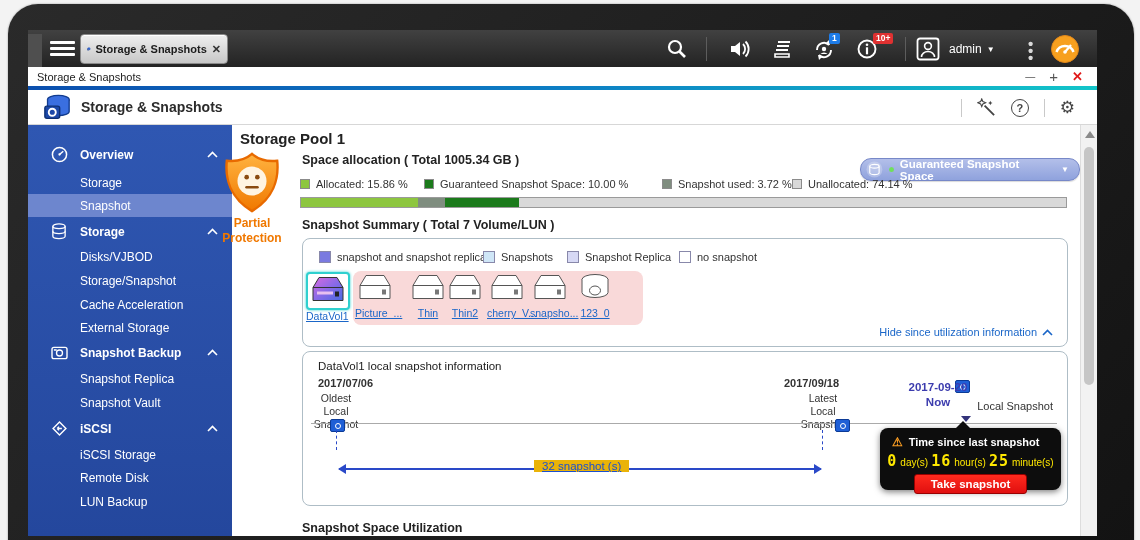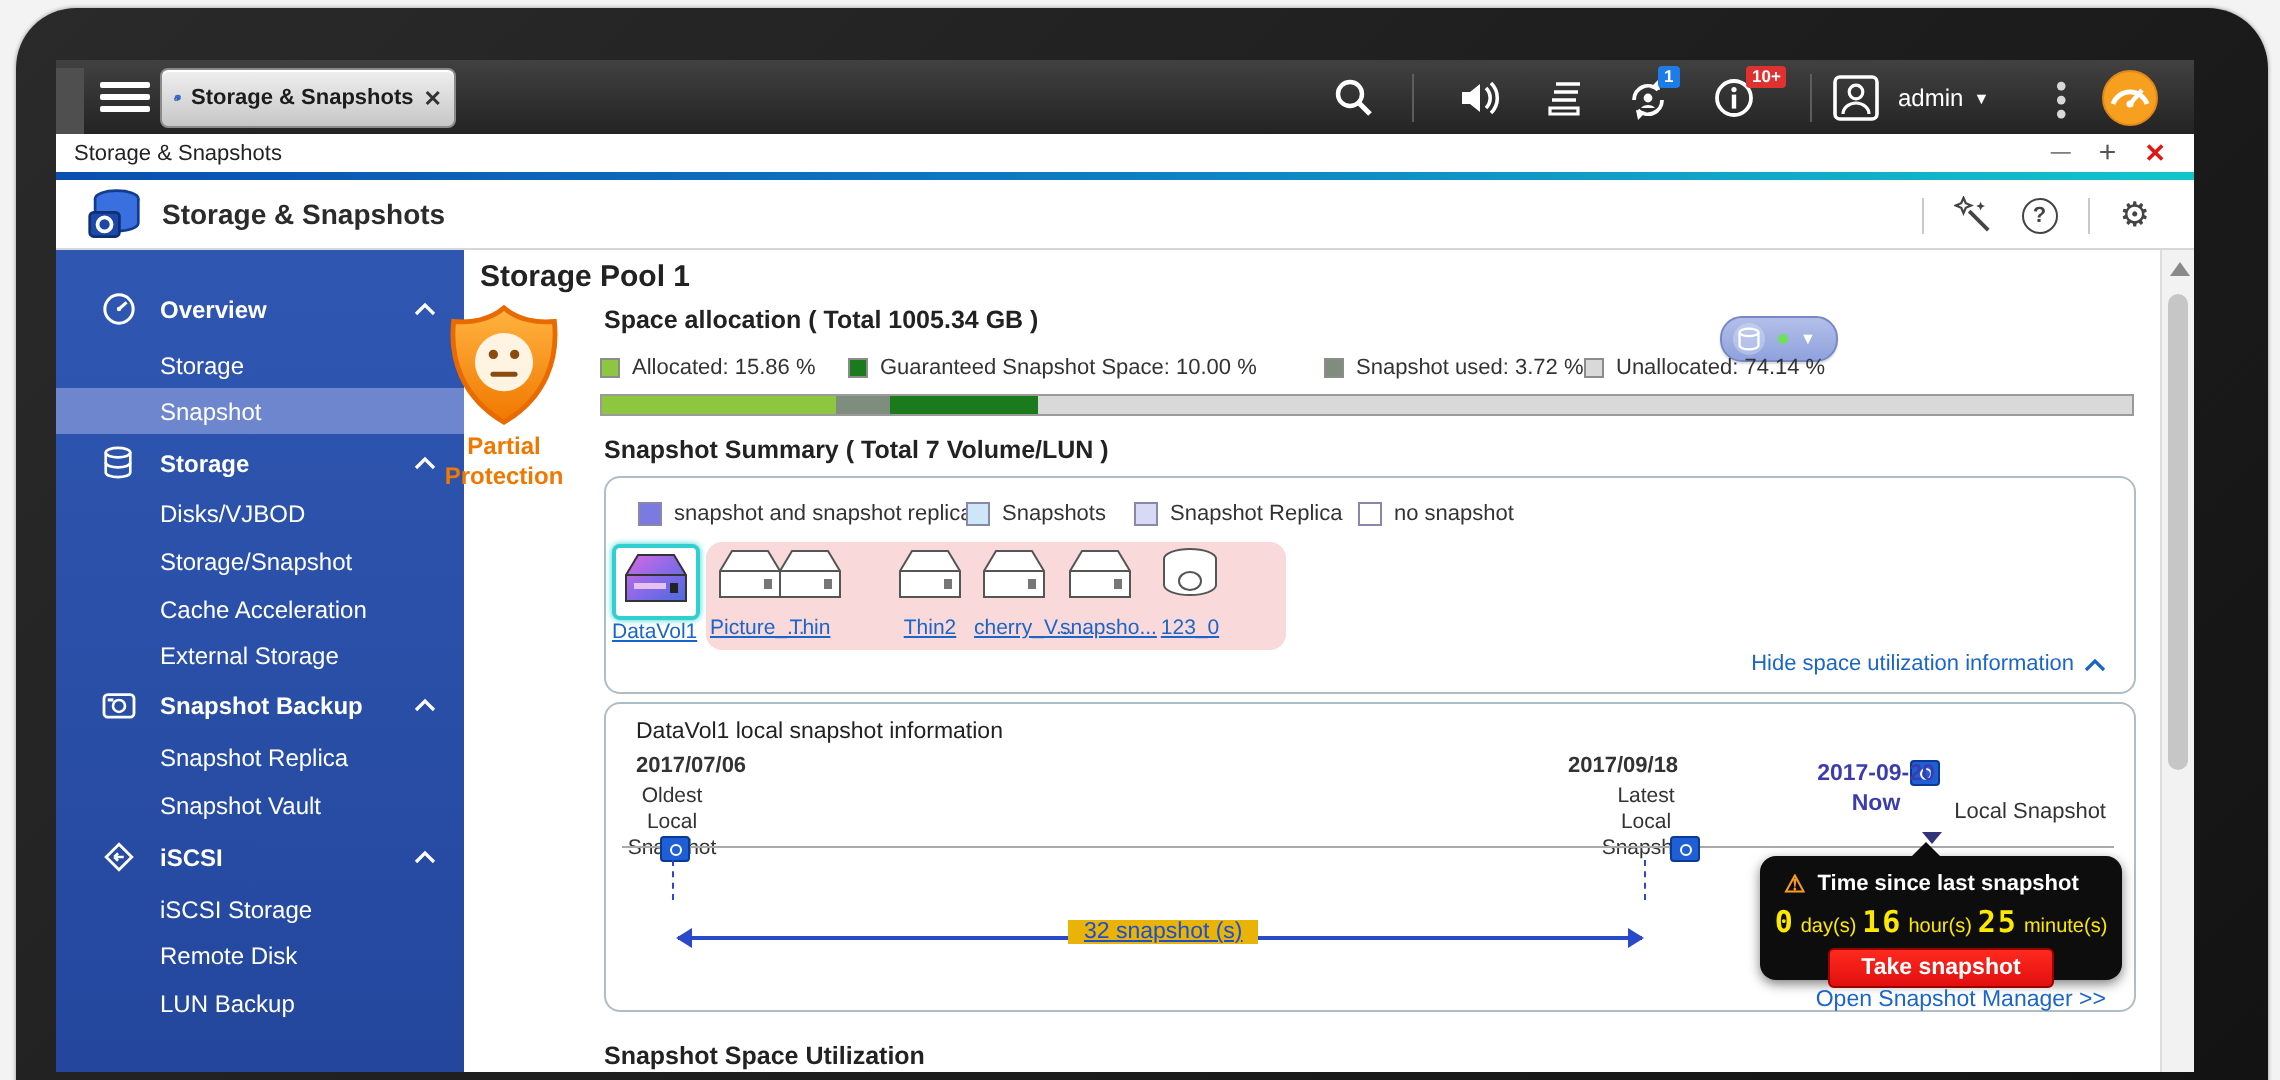--- a/index.html
+++ b/index.html
@@ -311,20 +311,21 @@
 
     <div class="abs sectitle" style="left:70px;top:28px;">Space allocation ( Total 1005.34 GB )</div>
 
     <div class="abs gssbtn" style="left:628px;top:33px;">
       <svg width="17" height="17" viewBox="0 0 18 18">
           <circle cx="9" cy="9" r="8.5" fill="rgba(255,255,255,.25)"></circle>
           <ellipse cx="9" cy="5.5" rx="5" ry="2" fill="none" stroke="#fff" stroke-width="1.2"></ellipse>
           <path d="M4 5.5 v7 a5 2 0 0 0 10 0 v-7" fill="none" stroke="#fff" stroke-width="1.2"></path>
         </svg>
       <span class="gdot"></span>
+      <span>Guaranteed Snapshot Space</span>
       <span class="caret">▼</span>
     </div>
 
     <div class="abs leg" style="left:68px;top:53px;">
       <span class="legsq" style="background-color: rgb(141, 198, 63);"></span>
         <span>Allocated: 15.86 %</span>
     </div>
     <div class="abs leg" style="left:192px;top:53px;">
       <span class="legsq" style="background-color: rgb(27, 122, 27);"></span>
         <span>Guaranteed Snapshot Space: 10.00 %</span>
@@ -387,21 +388,21 @@
       </div>
 
       <div class="vol" style="left:52px;top:33px;">
         <svg width="36" height="31" viewBox="0 0 36 30">
             <path d="M9 3 h18 l6 10 v13 h-30 v-13 z" fill="#fff" stroke="#555"></path>
             <line x1="3" y1="13" x2="33" y2="13" stroke="#555"></line>
             <rect x="25" y="17" width="4" height="5" fill="#777"></rect>
           </svg>
         <div class="vlabel">Picture_...</div>
       </div>
-      <div class="vol" style="left:82px;top:33px;">
+      <div class="vol" style="left:105px;top:33px;">
         <svg width="36" height="31" viewBox="0 0 36 30">
             <path d="M9 3 h18 l6 10 v13 h-30 v-13 z" fill="#fff" stroke="#555"></path>
             <line x1="3" y1="13" x2="33" y2="13" stroke="#555"></line>
             <rect x="25" y="17" width="4" height="5" fill="#777"></rect>
           </svg>
         <div class="vlabel">Thin</div>
       </div>
       <div class="vol" style="left:142px;top:33px;">
         <svg width="36" height="31" viewBox="0 0 36 30">
             <path d="M9 3 h18 l6 10 v13 h-30 v-13 z" fill="#fff" stroke="#555"></path>
@@ -429,21 +430,21 @@
       <div class="vol" style="left:272px;top:33px;">
         <svg width="34" height="31" viewBox="0 0 34 30">
             <ellipse cx="17" cy="7" rx="13" ry="5" fill="#fff" stroke="#555"></ellipse>
             <path d="M4 7 v13 a13 5 0 0 0 26 0 v-13" fill="#fff" stroke="#555"></path>
             <ellipse cx="17" cy="18" rx="5.5" ry="4.5" fill="none" stroke="#555"></ellipse>
           </svg>
         <div class="vlabel">123_0</div>
       </div>
 
       <div class="abs" style="right:14px;top:87px;display:flex;align-items:center;gap:5px;">
-        <span class="link">Hide space utilization information</span>
+        <span class="link">Hide since utilization information</span>
         <svg width="11" height="7" viewBox="0 0 11 7">
             <polyline points="1,6 5.5,1.5 10,6" fill="none" stroke="#1a66c8" stroke-width="1.6"></polyline>
           </svg>
       </div>
     </div>
 
     <div class="abs roundbox" style="left:70px;top:226px;width:766px;height:155px;">
       <div class="abs" style="left:15px;top:8px;font-size:11.5px;color:#222;">DataVol1 local snapshot information</div>
 
       <div class="abs" style="right:14px;top:9px;display:flex;align-items:center;gap:7px;">
@@ -491,23 +492,20 @@
           <span class="num">0</span>
             <span class="unit">day(s)</span>
           <span class="num">16</span>
             <span class="unit">hour(s)</span>
           <span class="num">25</span>
             <span class="unit">minute(s)</span>
         </div>
         <button class="takebtn">Take snapshot</button>
       </div>
 
-      <div class="abs" style="right:14px;top:138px;">
-        <span class="link" style="font-size:11.5px;">Open Snapshot Manager &gt;&gt;</span>
-      </div>
     </div>
 
     <div class="abs sectitle" style="left:70px;top:396px;">Snapshot Space Utilization</div>
   </div>
 
   <div class="abs vscroll">
     <div class="uparrow"></div>
     <div class="vthumb"></div>
   </div>
 

